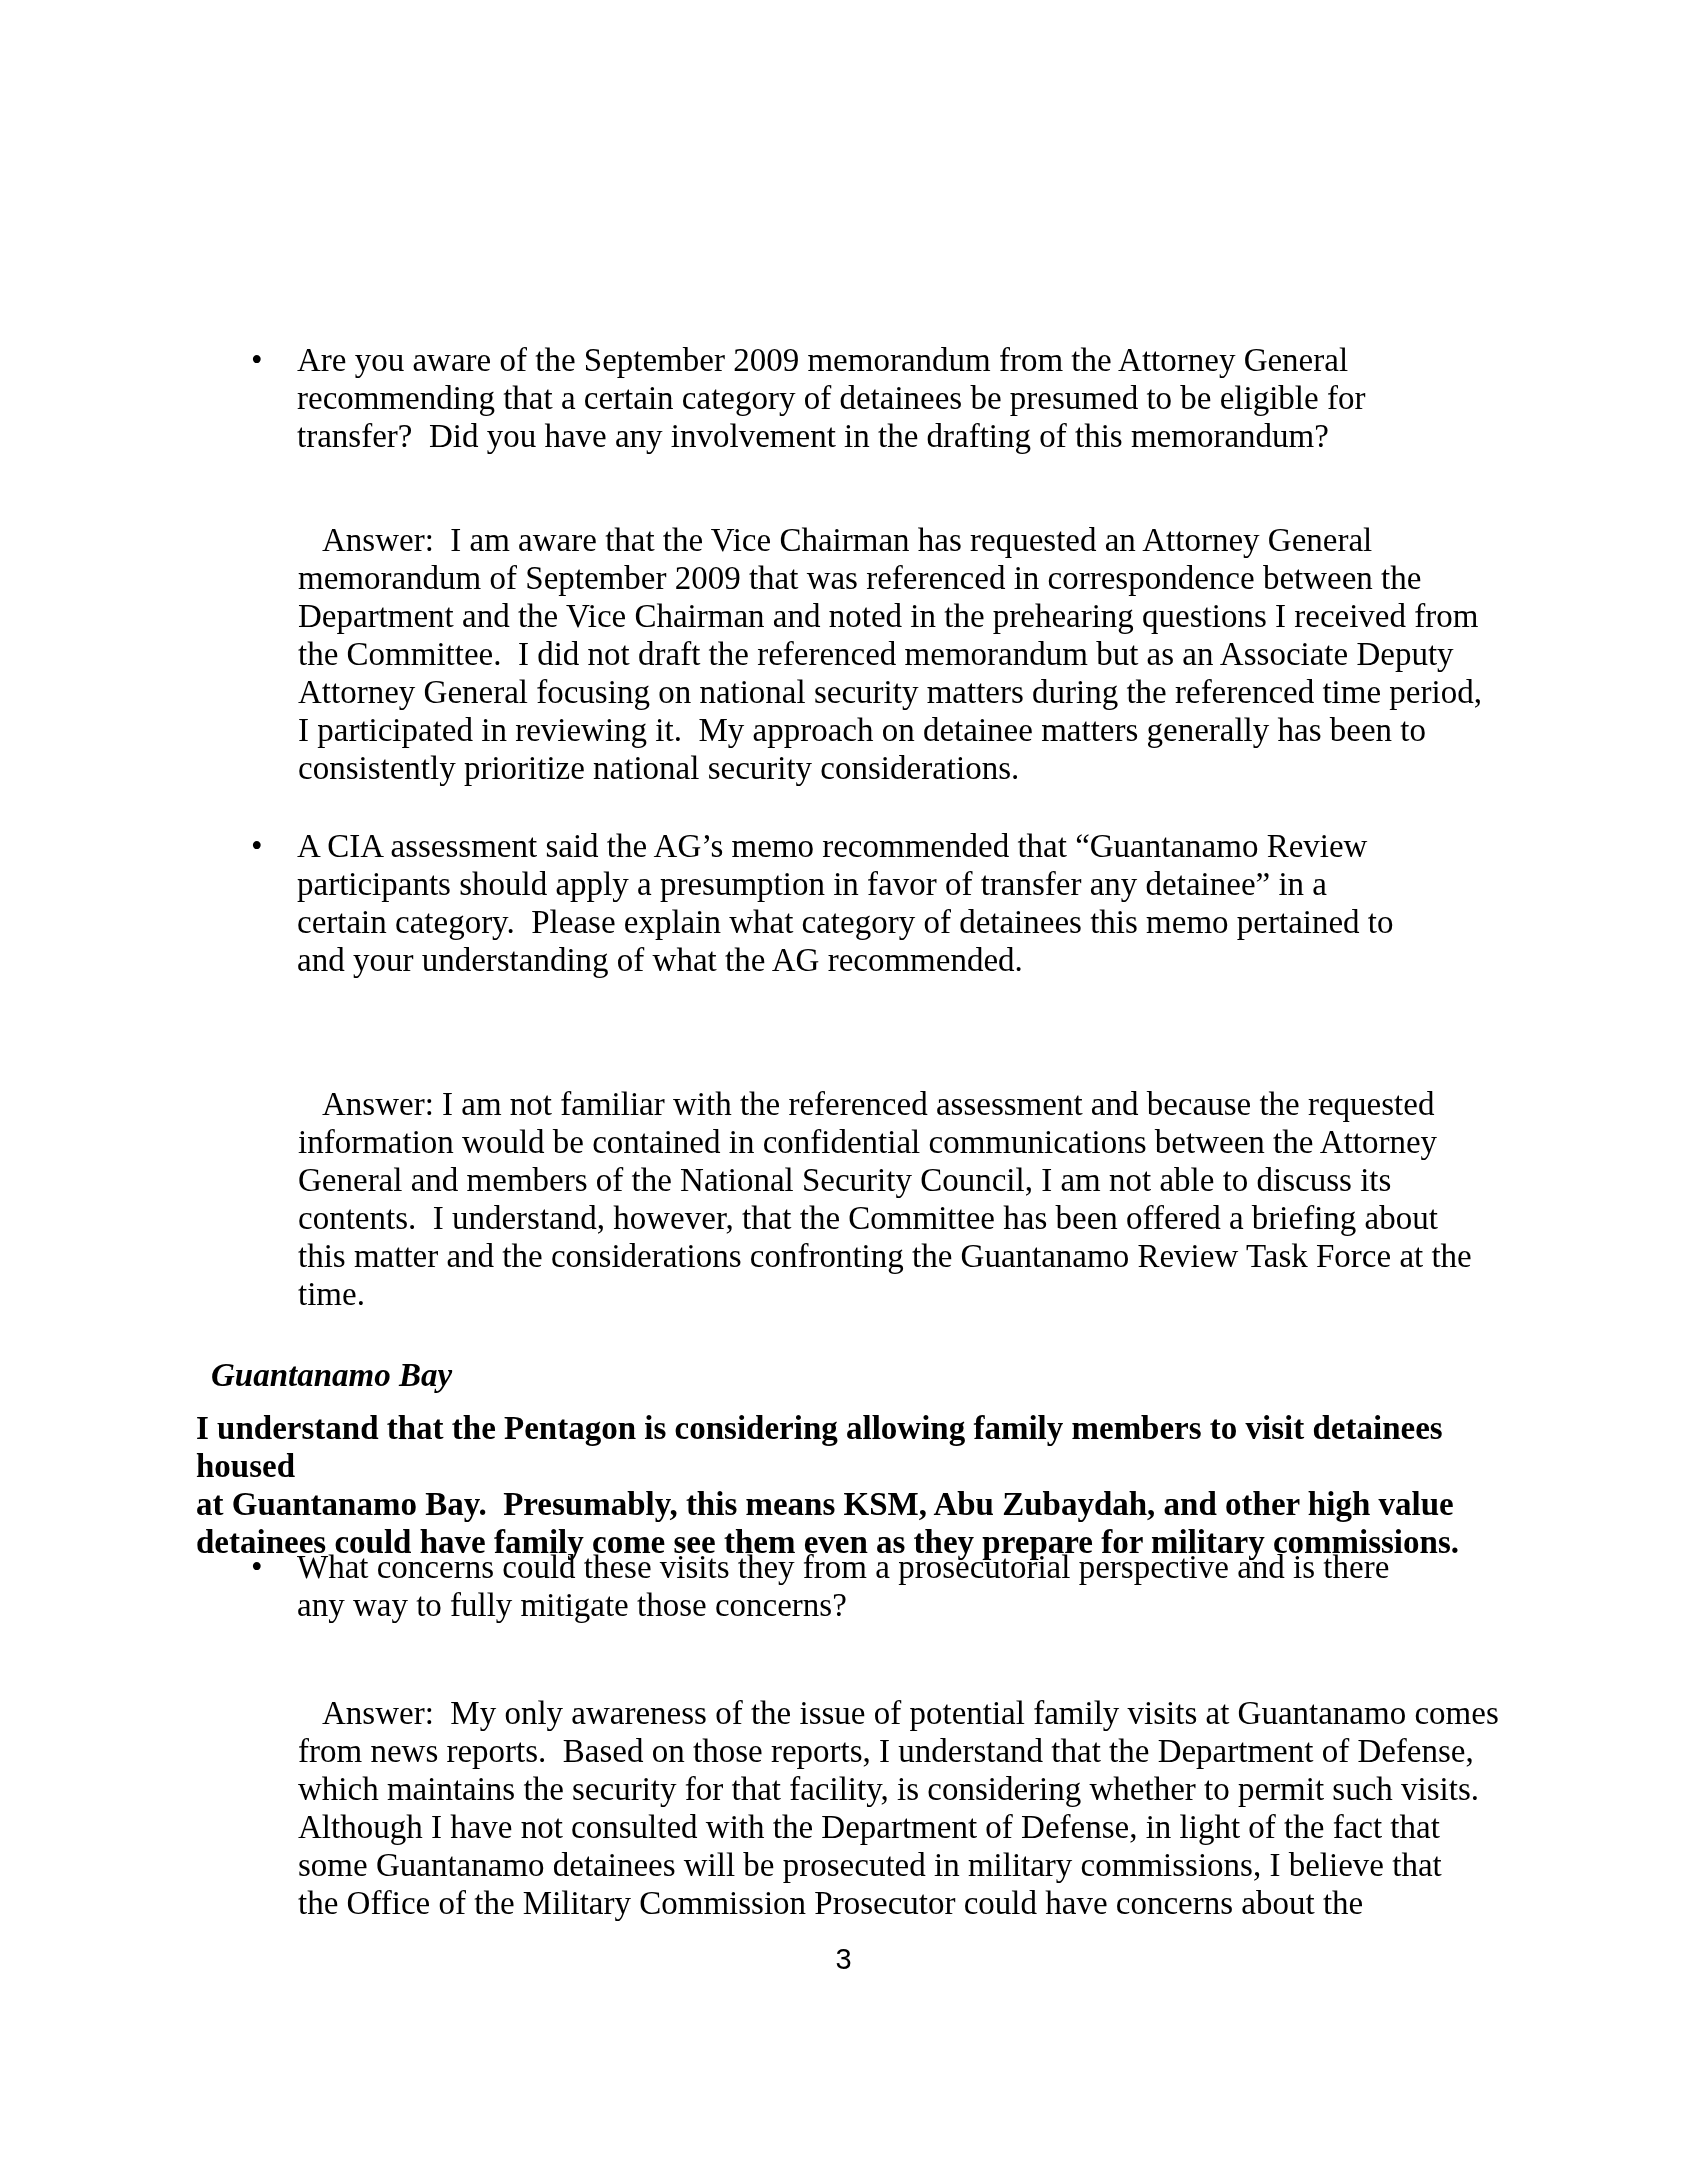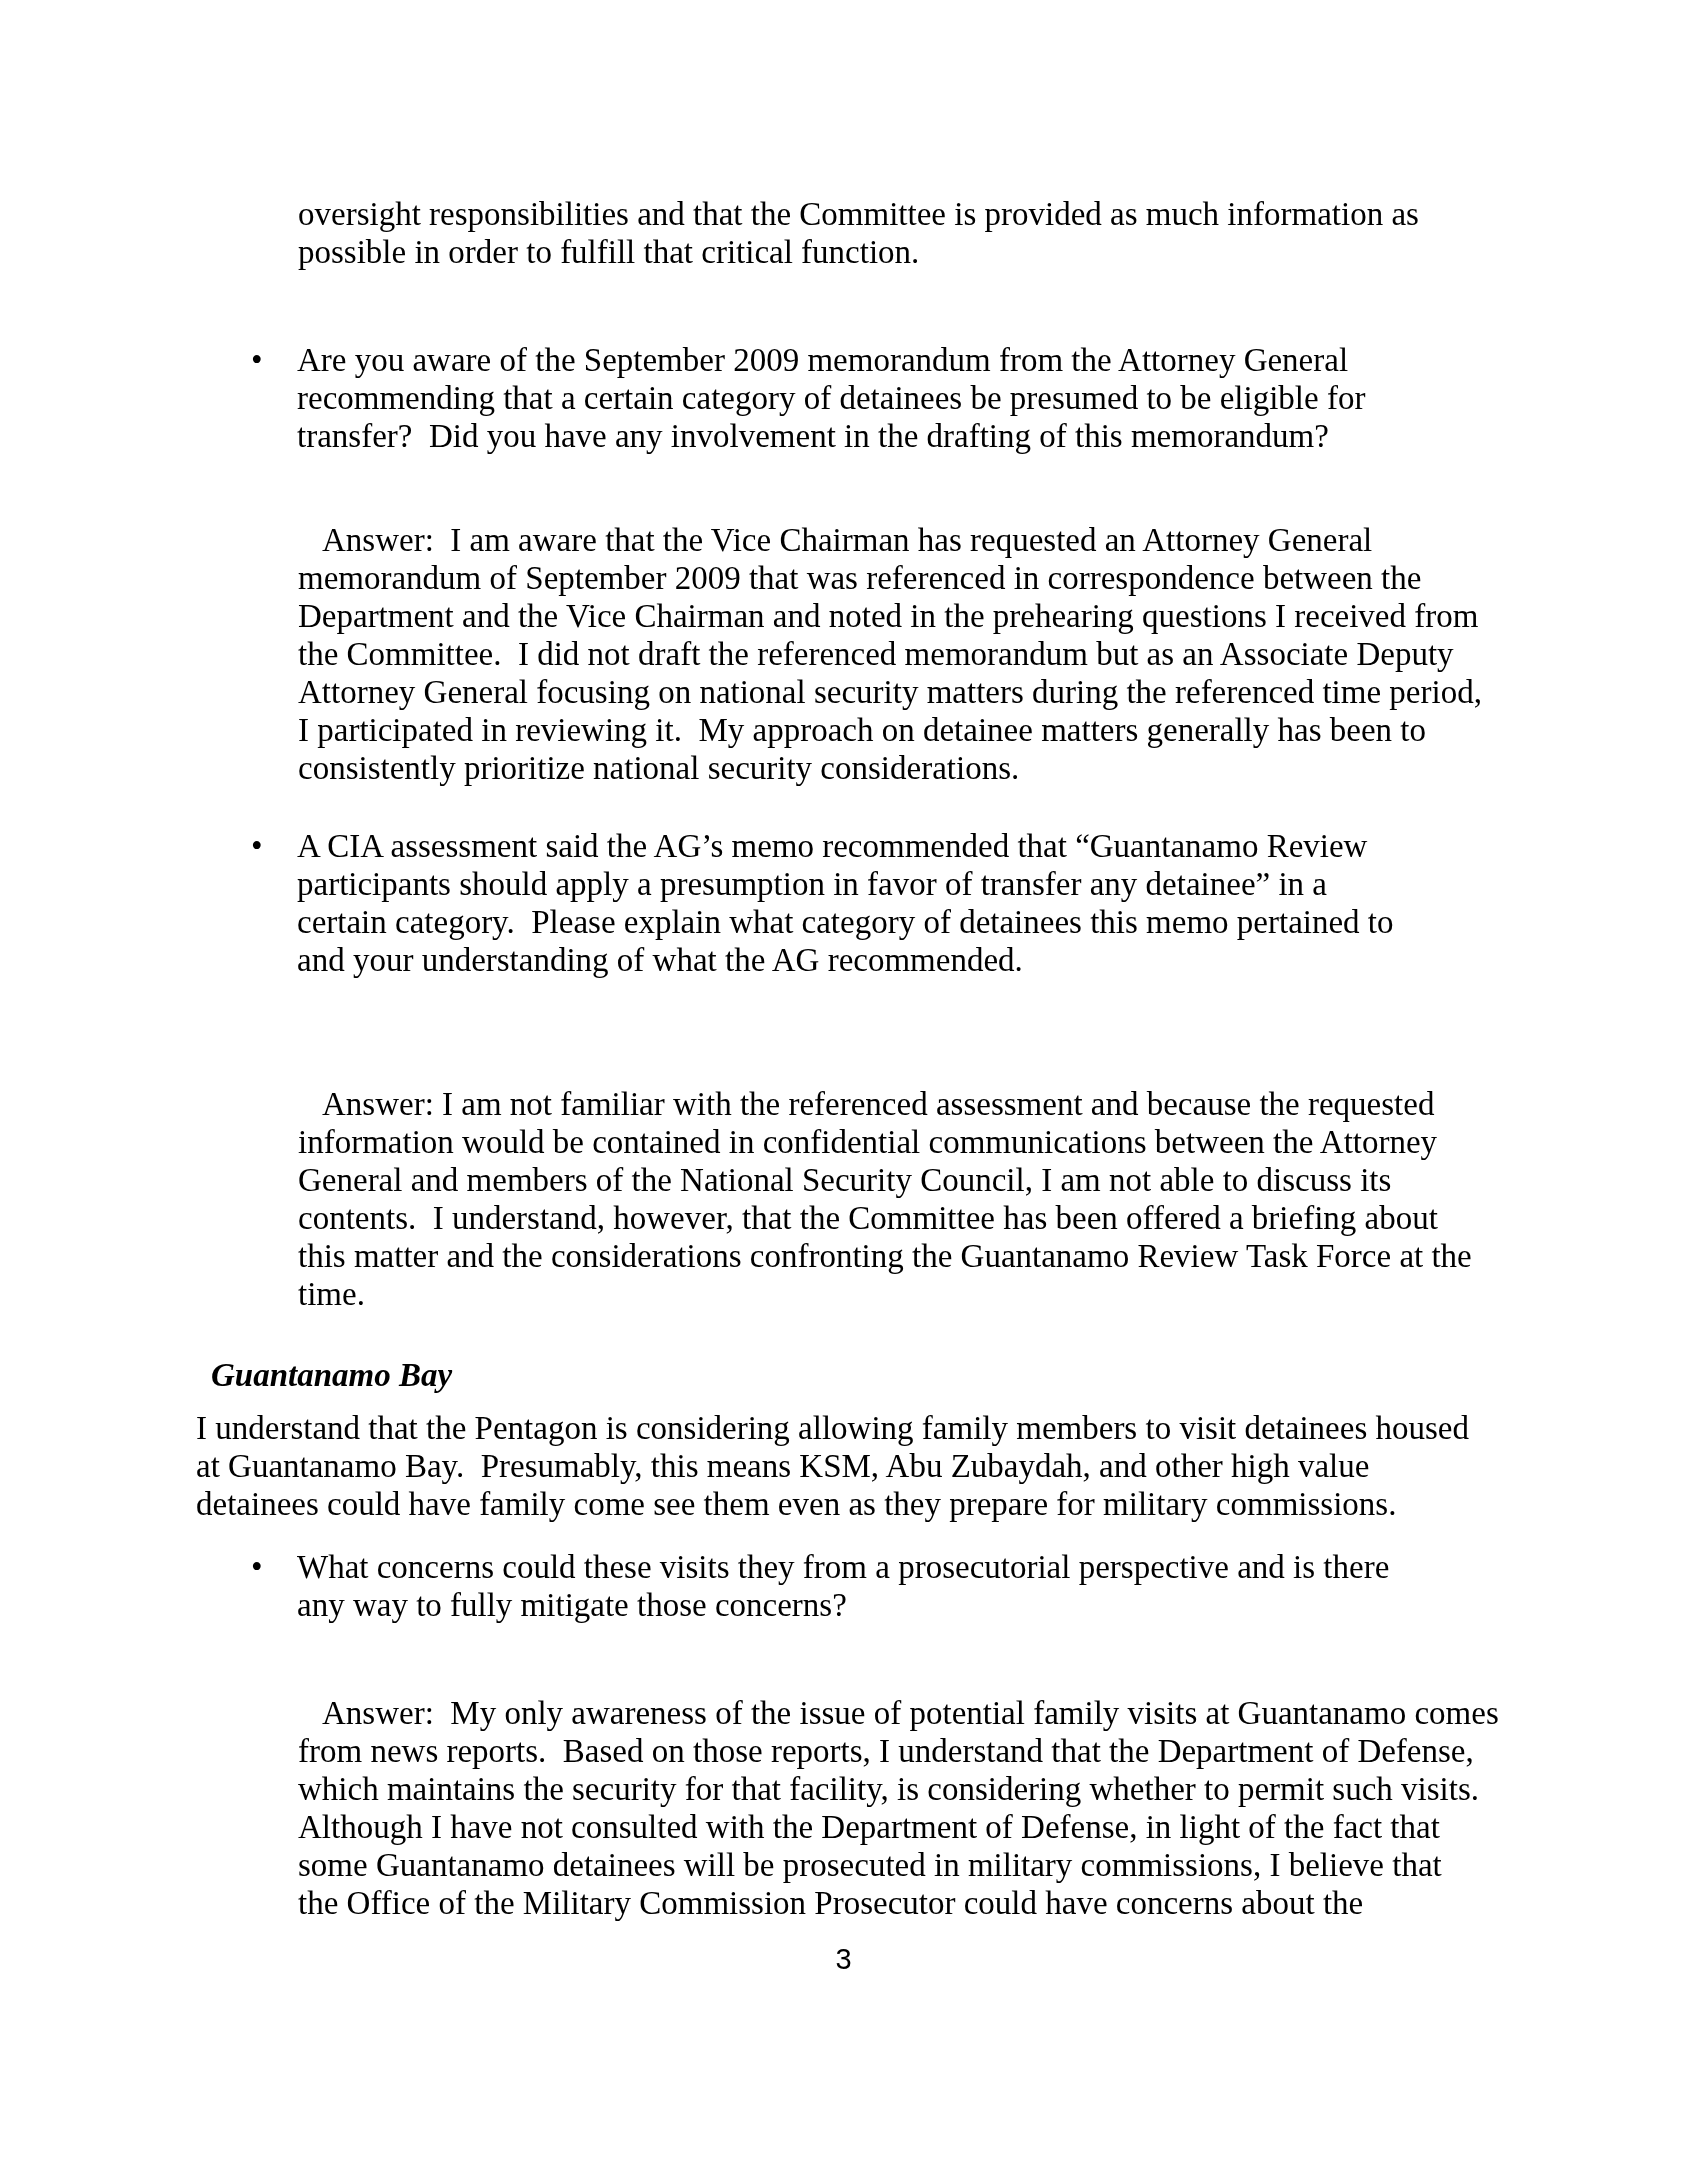--- a/index.html
+++ b/index.html
@@ -23,20 +23,21 @@
     line-height: 38px;
     white-space: pre-wrap;
   }
   .indent {
     left: 298px;
     width: 1244px;
   }
   .full {
     left: 196px;
     width: 1336px;
+    font-weight: bold;
   }
   .ans-label {
     font-weight: normal;
     margin-left: 24px;
   }
   .bullet-item {
     position: absolute;
     left: 251px;
     width: 1290px;
     display: flex;
@@ -72,22 +73,20 @@
     font-family: "Liberation Sans", "DejaVu Sans", sans-serif;
     font-size: 29px;
     line-height: 33px;
   }
 </style>
 </head>
 <body>
 
 <div class="page">
 
-  <p class="para indent" style="top:195px">oversight responsibilities and that the Committee is provided as much information as
-possible in order to fulfill that critical function.</p>
 
   <div class="bullet-item" style="top:341px">
     <span class="bullet">•</span>
     <p class="q-text">Are you aware of the September 2009 memorandum from the Attorney General
 recommending that a certain category of detainees be presumed to be eligible for
 transfer?  Did you have any involvement in the drafting of this memorandum?</p>
   </div>
 
   <p class="para indent" style="top:521px"><strong class="ans-label">Answer:</strong><span>  I am aware that the Vice Chairman has requested an Attorney General
 memorandum of September 2009 that was referenced in correspondence between the

